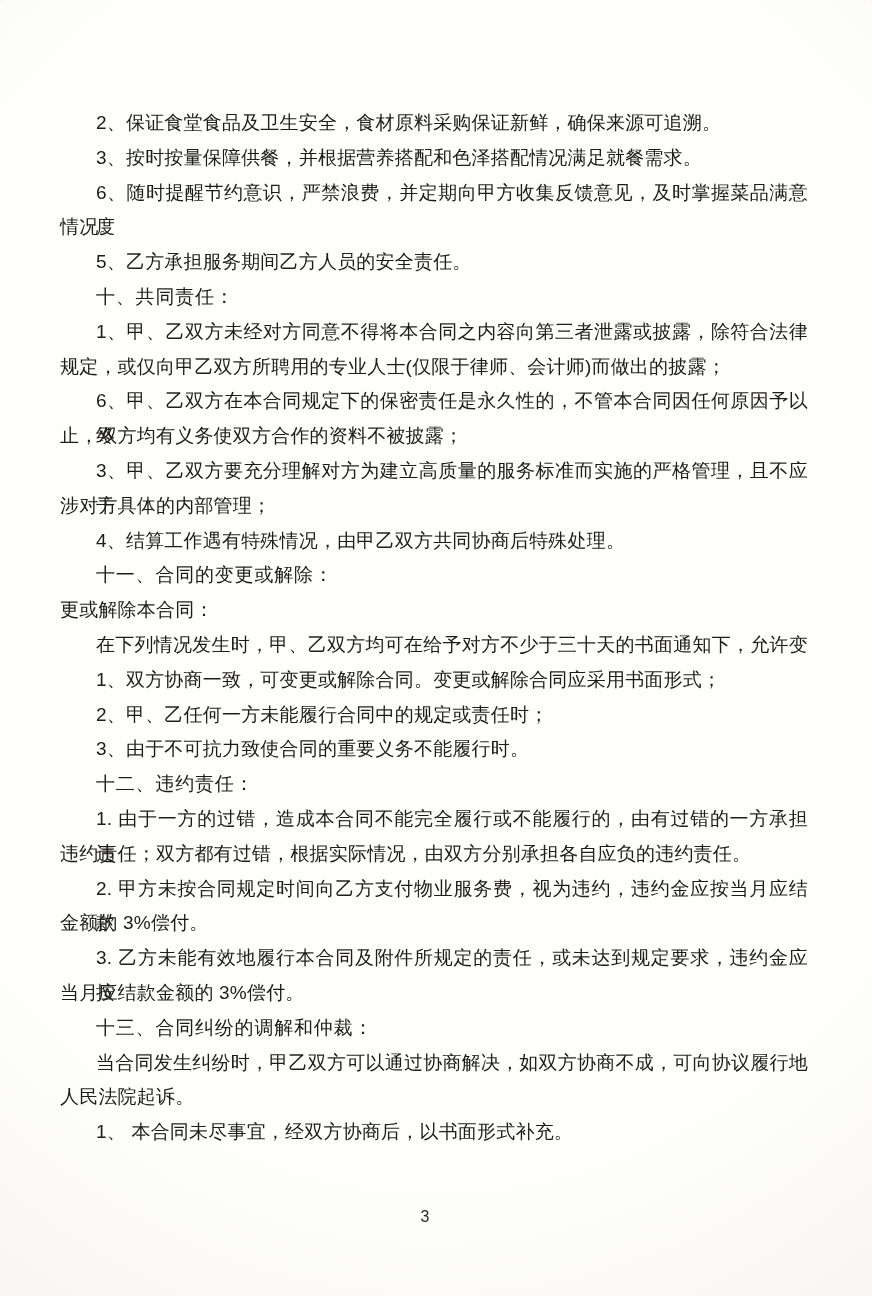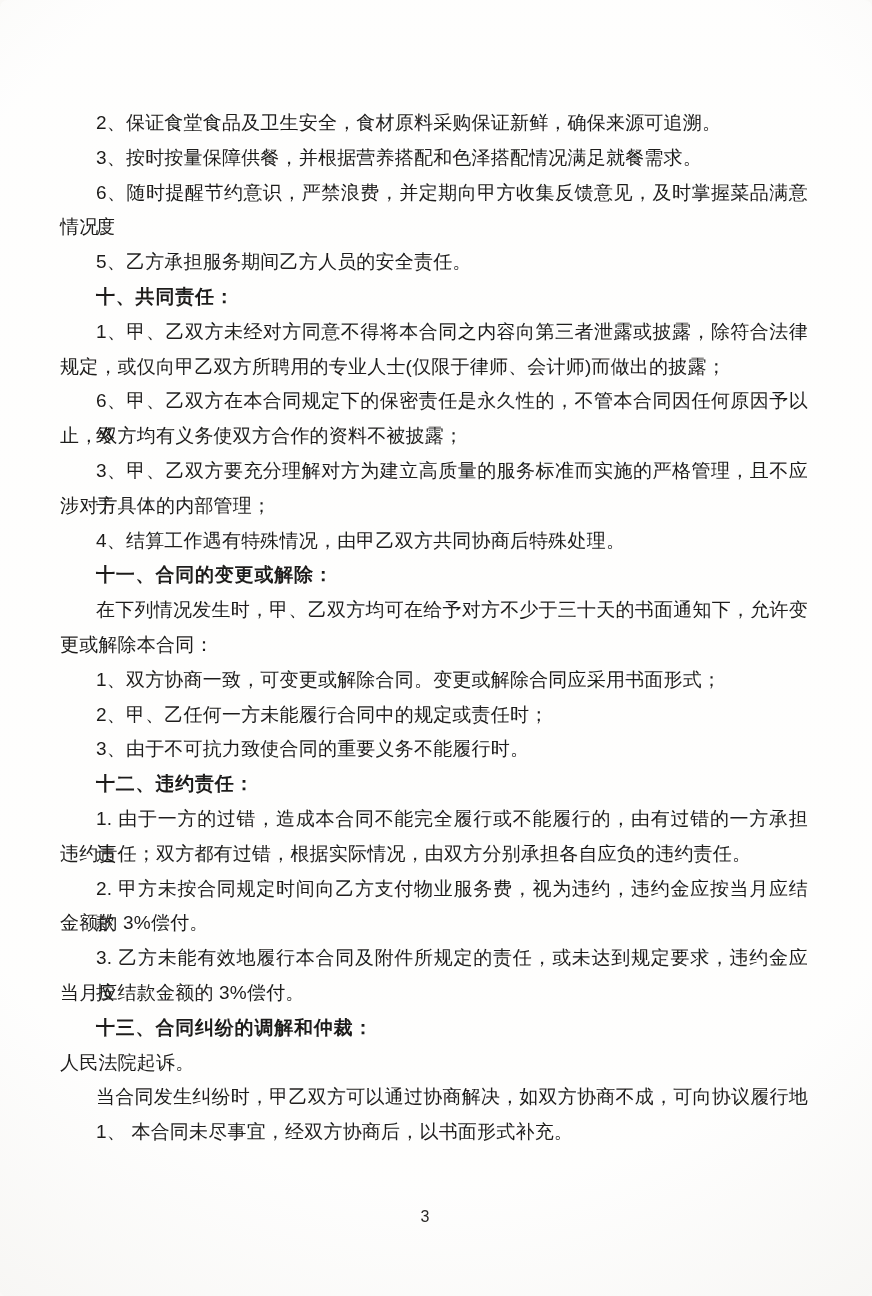--- a/index.html
+++ b/index.html
@@ -39,21 +39,21 @@
   }
   .line.indent {
     padding-left: 36px;
   }
   .line.justify {
     text-align: justify;
     text-align-last: justify;
     text-justify: inter-character;
   }
   .line.heading {
-    font-weight: bold;
+    font-weight: normal;
     letter-spacing: 0.8px;
   }
   .page-number {
     position: absolute;
     top: 1208px;
     left: 0;
     width: 850px;
     text-align: center;
     font-size: 16px;
     color: #2a2927;
@@ -71,32 +71,32 @@
     <div class="line indent">5、乙方承担服务期间乙方人员的安全责任。</div>
     <div class="line indent heading">十、共同责任：</div>
     <div class="line indent justify">1、甲、乙双方未经对方同意不得将本合同之内容向第三者泄露或披露，除符合法律</div>
     <div class="line">规定，或仅向甲乙双方所聘用的专业人士(仅限于律师、会计师)而做出的披露；</div>
     <div class="line indent justify">6、甲、乙双方在本合同规定下的保密责任是永久性的，不管本合同因任何原因予以终</div>
     <div class="line">止，双方均有义务使双方合作的资料不被披露；</div>
     <div class="line indent justify">3、甲、乙双方要充分理解对方为建立高质量的服务标准而实施的严格管理，且不应干</div>
     <div class="line">涉对方具体的内部管理；</div>
     <div class="line indent">4、结算工作遇有特殊情况，由甲乙双方共同协商后特殊处理。</div>
     <div class="line indent heading">十一、合同的变更或解除：</div>
+    <div class="line">更或解除本合同：</div>
     <div class="line indent justify">在下列情况发生时，甲、乙双方均可在给予对方不少于三十天的书面通知下，允许变</div>
-    <div class="line">更或解除本合同：</div>
     <div class="line indent">1、双方协商一致，可变更或解除合同。变更或解除合同应采用书面形式；</div>
     <div class="line indent">2、甲、乙任何一方未能履行合同中的规定或责任时；</div>
     <div class="line indent">3、由于不可抗力致使合同的重要义务不能履行时。</div>
     <div class="line indent heading">十二、违约责任：</div>
     <div class="line indent justify">1. 由于一方的过错，造成本合同不能完全履行或不能履行的，由有过错的一方承担违</div>
     <div class="line">违约责任；双方都有过错，根据实际情况，由双方分别承担各自应负的违约责任。</div>
     <div class="line indent justify">2. 甲方未按合同规定时间向乙方支付物业服务费，视为违约，违约金应按当月应结款</div>
     <div class="line">金额的 3%偿付。</div>
     <div class="line indent justify">3. 乙方未能有效地履行本合同及附件所规定的责任，或未达到规定要求，违约金应按</div>
     <div class="line">当月应结款金额的 3%偿付。</div>
     <div class="line indent heading">十三、合同纠纷的调解和仲裁：</div>
+    <div class="line indent justify">当合同发生纠纷时，甲乙双方可以通过协商解决，如双方协商不成，可向协议履行地</div>
     <div class="line">人民法院起诉。</div>
-    <div class="line indent justify">当合同发生纠纷时，甲乙双方可以通过协商解决，如双方协商不成，可向协议履行地</div>
     <div class="line indent">1、 本合同未尽事宜，经双方协商后，以书面形式补充。</div>
   </div>
 
   <div class="page-number">3</div>
 </div>
 
 </body></html>

